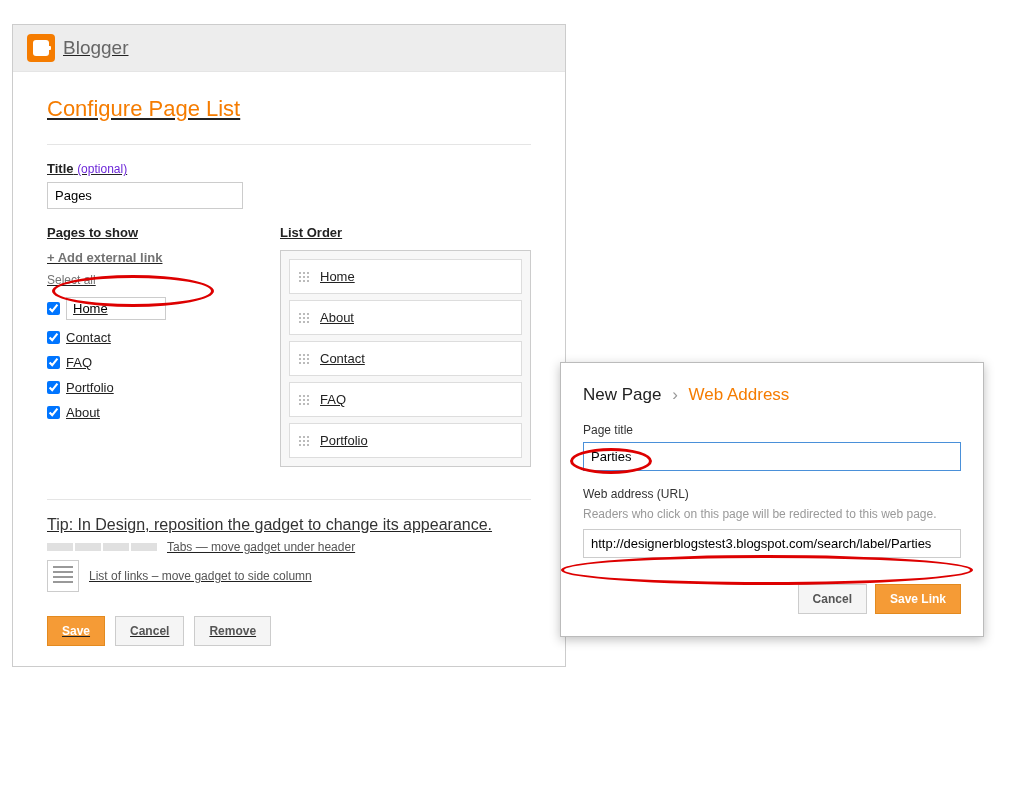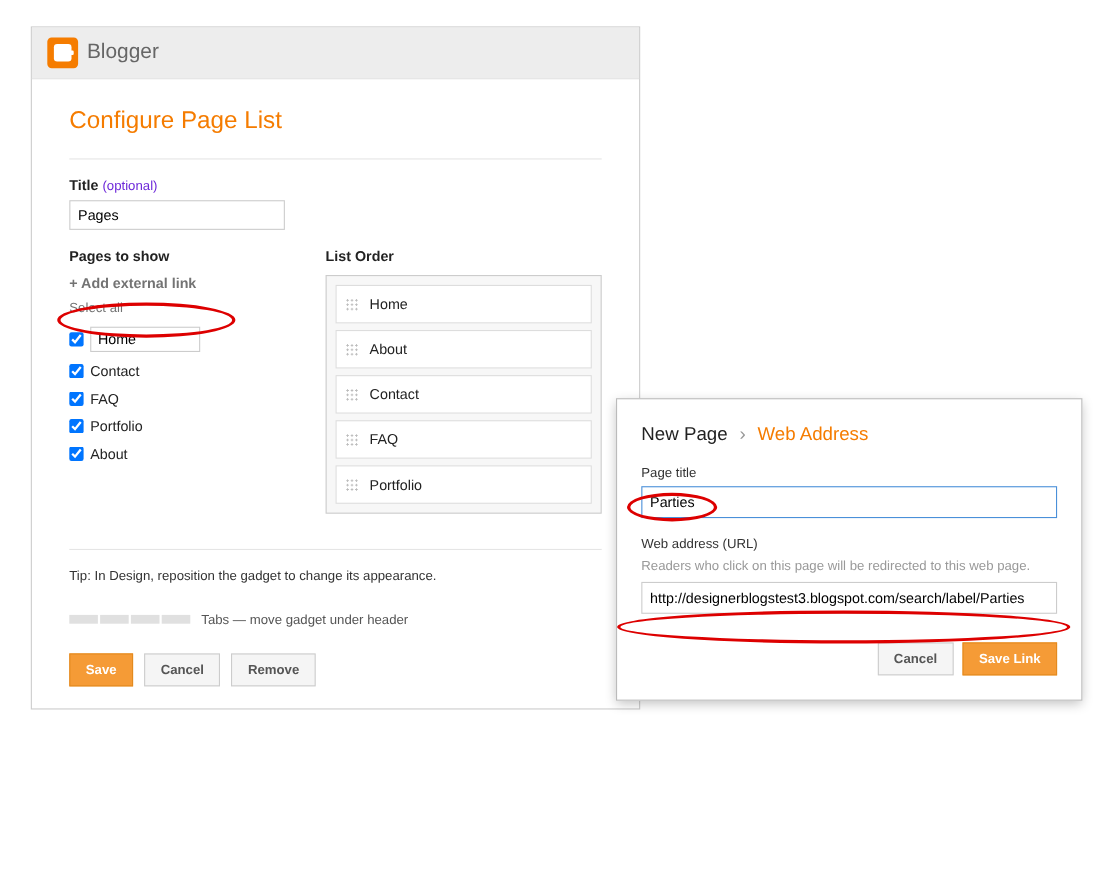--- a/index.html
+++ b/index.html
@@ -9,25 +9,26 @@
     font-family: Arial, sans-serif;
     font-size: 13px;
     color: #222;
     background: #fff;
     width: 1010px;
     height: 804px;
     position: relative;
   }
   .main-dialog {
     position: absolute;
-    left: 28px;
+    left: 12px;
     top: 24px;
     width: 554px;
     border: 1px solid #ccc;
     background: #fff;
+    text-decoration: underline;
   }
   .header-bar {
     background: #ededed;
     padding: 9px 14px;
     border-bottom: 1px solid #e5e5e5;
   }
   .logo-row {
     display: flex;
     align-items: center;
     gap: 8px;
@@ -117,42 +118,42 @@
     margin-bottom: 6px;
     font-size: 13px;
   }
   .order-item:last-child { margin-bottom: 0; }
   .drag-handle {
     width: 12px;
     height: 12px;
     background-image: radial-gradient(#bbb 1px, transparent 1px);
     background-size: 4px 4px;
   }
-  .tip-row { font-size: 12px; color: #333; margin-top: 14px; }
+  .tip-row { font-size: 16px; color: #333; margin-top: 14px; }
   .tabs-preview {
     display: inline-flex;
     gap: 2px;
     vertical-align: middle;
     margin-right: 10px;
   }
   .tab-chip { width: 26px; height: 8px; background: #e0e0e0; }
   .desc-text { color: #555; font-size: 12px; }
   .links-preview {
     width: 32px;
     height: 32px;
     border: 1px solid #ccc;
     display: inline-flex;
     flex-direction: column;
     gap: 3px;
     padding: 5px;
     vertical-align: middle;
     margin-right: 10px;
   }
   .links-preview div { height: 2px; background: #999; }
-  .tip-line { display: flex; align-items: center; margin-top: 26px; }
+  .tip-line { display: flex; align-items: center; margin-top: 6px; }
   .btn-row { margin-top: 24px; display: flex; gap: 10px; }
   .btn {
     padding: 7px 14px;
     font-size: 12px;
     font-weight: bold;
     border: 1px solid #ccc;
     background: #f5f5f5;
     cursor: pointer;
     color: #555;
   }
@@ -278,20 +279,29 @@
 
     <div class="tip-line">
       <span class="tabs-preview">
         <span class="tab-chip"></span>
           <span class="tab-chip"></span>
           <span class="tab-chip"></span>
           <span class="tab-chip"></span>
       </span>
       <span class="desc-text">Tabs — move gadget under header</span>
     </div>
+    <div class="tip-line">
+      <span class="links-preview">
+        <div></div>
+          <div></div>
+          <div></div>
+          <div></div>
+      </span>
+      <span class="desc-text">List of links – move gadget to side column</span>
+    </div>
 
     <div class="btn-row">
       <button class="btn btn-primary">Save</button>
       <button class="btn">Cancel</button>
       <button class="btn">Remove</button>
     </div>
   </div>
 </div>
 
 <div class="popup">

